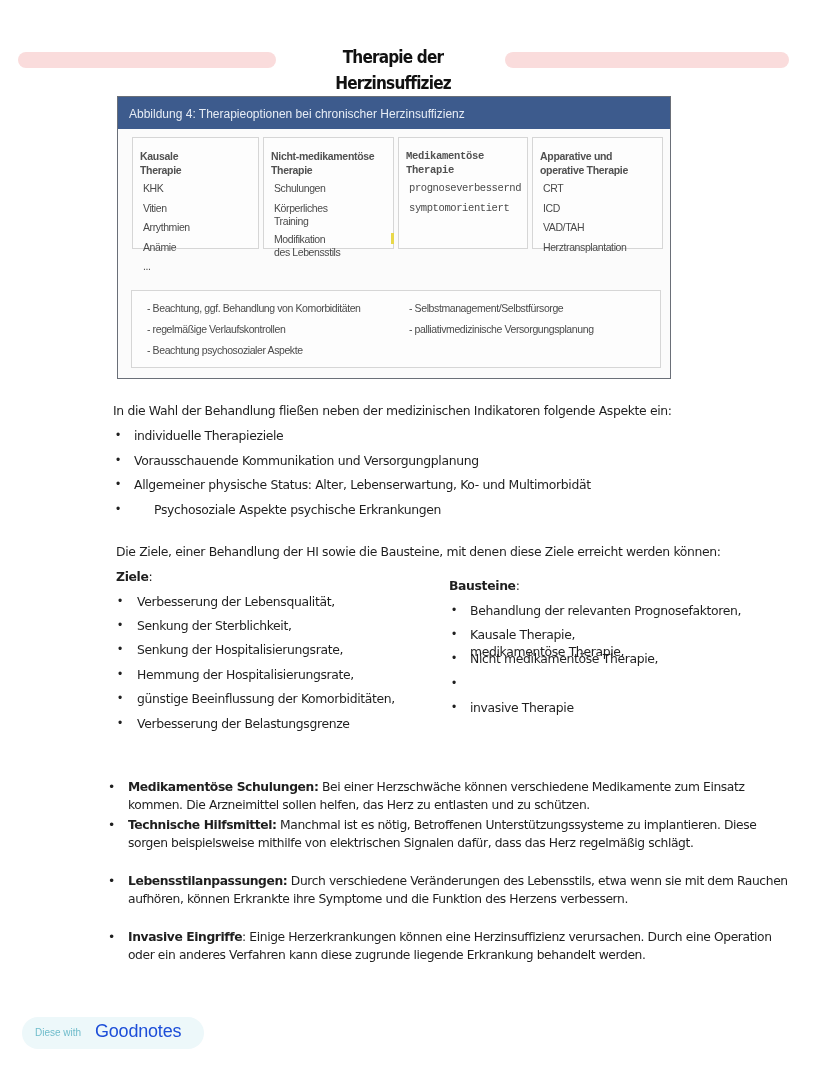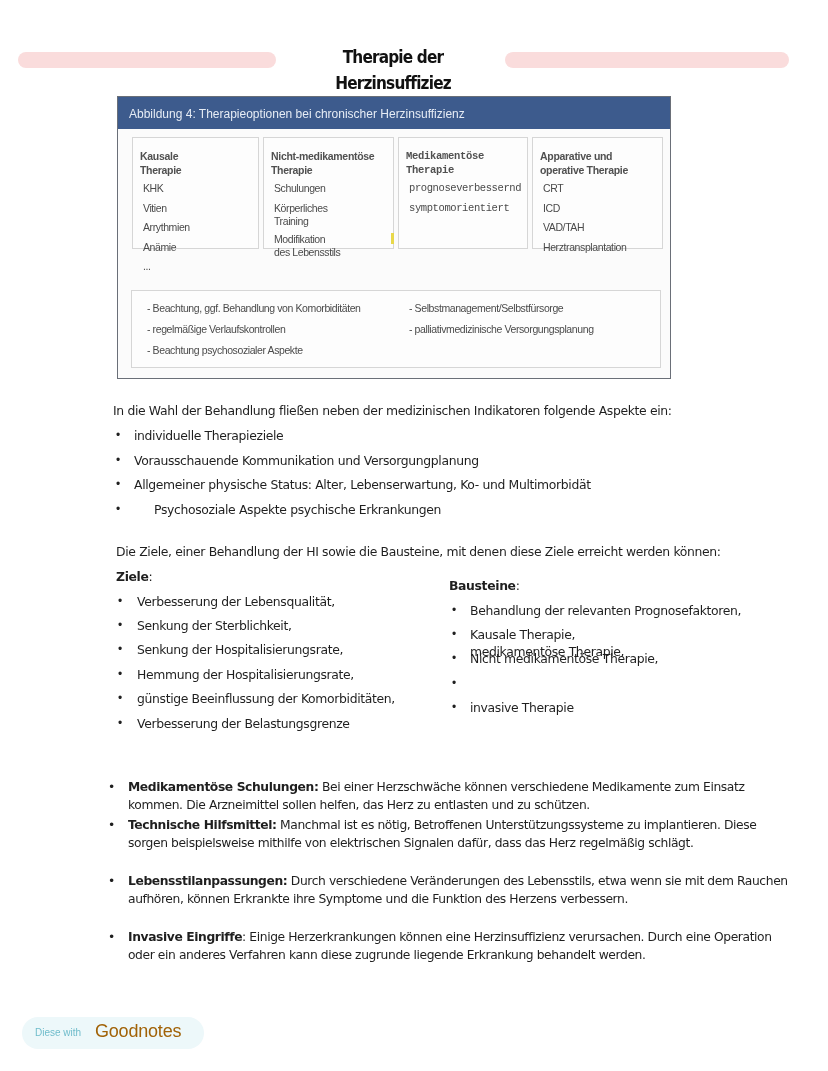--- a/index.html
+++ b/index.html
@@ -34,21 +34,21 @@
     .bullet { position: absolute; font-size: 12px; color: #1f1f1f; }
     .bold { font-weight: bold; }
 
     .para { position: absolute; left: 108px; width: 680px; font-family: "DejaVu Sans", sans-serif; font-size: 12.3px; line-height: 18px; color: #1f1f1f; letter-spacing: -0.4px; }
     .para .b { position: absolute; left: 0; top: 0; }
     .para .content { margin-left: 20px; }
 
     
     .badge { position: absolute; left: 22px; top: 1017px; width: 182px; height: 32px; border-radius: 16px; background: #edf8fa; }
     .badge .made { position: absolute; left: 13px; top: 10px; font-size: 10px; color: #6fbccb; }
-    .badge .brand { position: absolute; left: 73px; top: 4px; font-size: 18px; color: #a16207; letter-spacing: -0.2px; }
+    .badge .brand { position: absolute; left: 73px; top: 4px; font-size: 18px; color: #1d4ed8; letter-spacing: -0.2px; }
   </style>
 </head>
 <body>
 
 <div class="title-row">
   <div class="pill left"></div>
   <div class="title">Therapie der Herzinsuffiziez</div>
   <div class="pill right"></div>
 </div>
 

